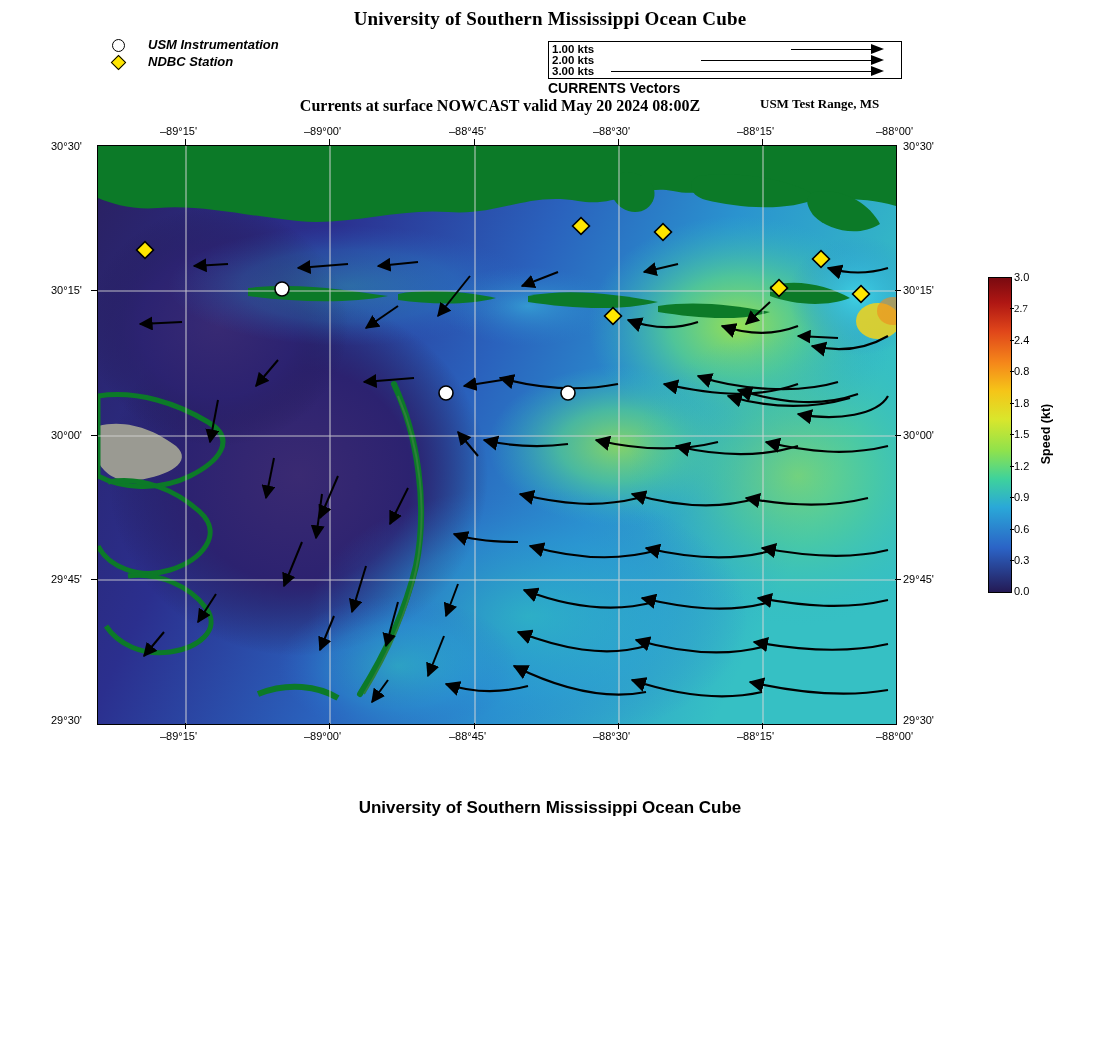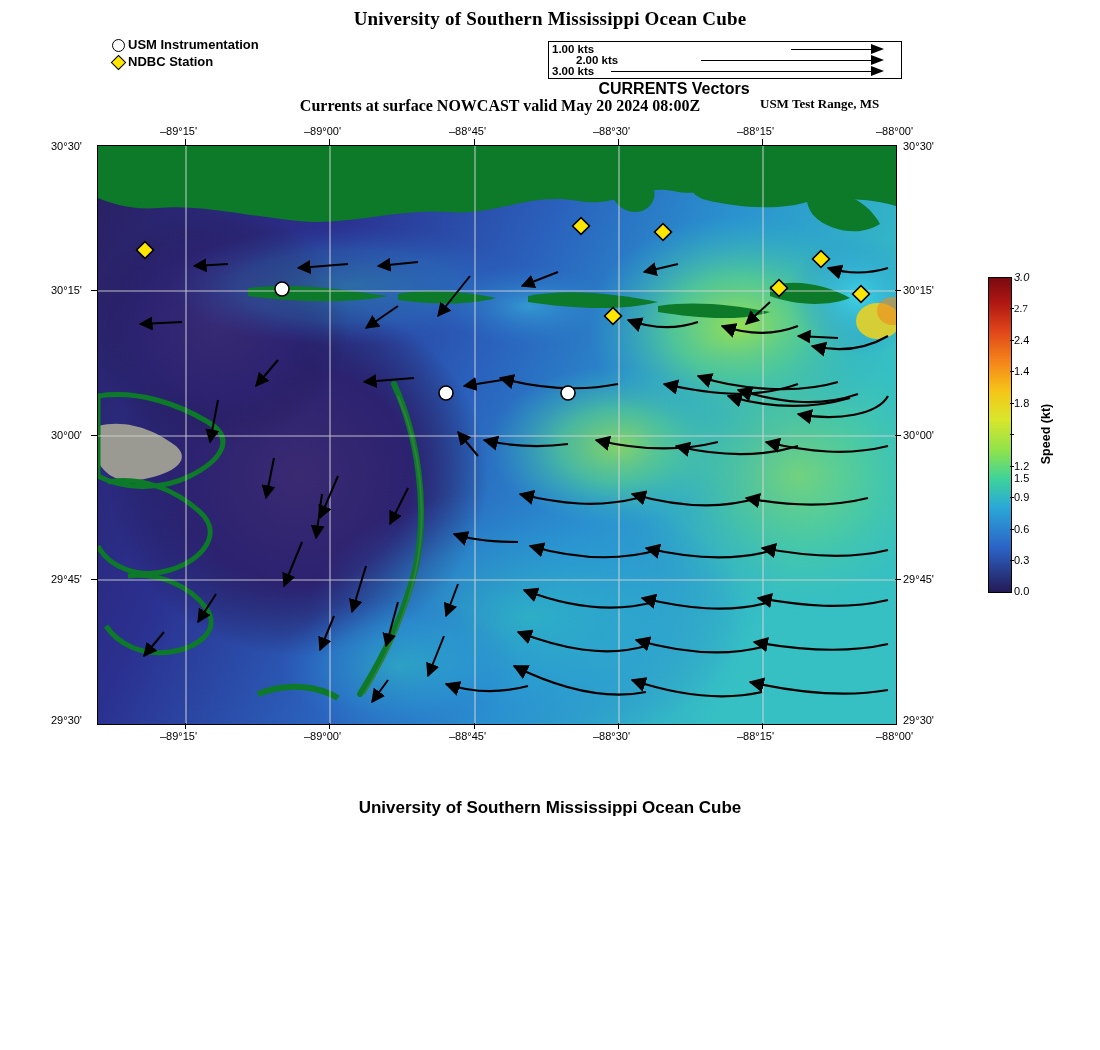--- a/index.html
+++ b/index.html
@@ -49,21 +49,21 @@
 
   
   #legend {
     left: 108px; top: 36px;
     font-size: 13px;
     font-weight: bold;
     line-height: 17px;
   }
   .legend-row { display: flex; align-items: center; height: 17px; }
   .legend-sym { width: 20px; text-align: center; }
-  .legend-txt { margin-left: 0; }
+  .legend-txt { margin-left: 20px; font-style: italic; }
   .circ-sym {
     display: inline-block;
     width: 11px; height: 11px;
     border: 1.6px solid #000;
     border-radius: 50%;
     background: #ffffff;
     vertical-align: middle;
   }
   .diam-sym {
     display: inline-block;
@@ -94,23 +94,23 @@
     border-top: 1.1px solid #000;
   }
   .veckey-head {
     position: absolute;
     width: 0; height: 0;
     border-top: 5px solid transparent;
     border-bottom: 5px solid transparent;
     border-left: 13px solid #000;
   }
   #veckey-caption {
-    left: 569px; top: 80px; width: 210px;
-    text-align: center;
-    font-size: 16px;
+    left: 548px; top: 80px; width: 210px;
+    text-align: left;
+    font-size: 14px;
     font-weight: bold;
   }
 
   
   #map-frame {
     left: 97px; top: 145px;
     width: 798px; height: 578px;
     border: 1.2px solid #000;
     overflow: hidden;
     background: #1a1a6e;
@@ -174,21 +174,21 @@
     <span class="legend-txt">USM Instrumentation</span>
   </div>
   <div class="legend-row">
     <span class="legend-sym"><span class="diam-sym"></span></span>
     <span class="legend-txt">NDBC Station</span>
   </div>
 </div>
 
 <div class="abs" id="veckey">
   <div class="veckey-label" style="top:1px;">1.00 kts</div>
-  <div class="veckey-label" style="top:12px;margin-left:24px;">2.00 kts</div>
+  <div class="veckey-label" style="top:12px;">2.00 kts</div>
   <div class="veckey-label" style="top:23px;">3.00 kts</div>
 
   <div class="veckey-line" style="left:242px; top:7px;  width:80px;"></div>
   <div class="veckey-head" style="left:322px; top:2px;"></div>
 
   <div class="veckey-line" style="left:152px; top:18px; width:170px;"></div>
   <div class="veckey-head" style="left:322px; top:13px;"></div>
 
   <div class="veckey-line" style="left:62px;  top:29px; width:260px;"></div>
   <div class="veckey-head" style="left:322px; top:24px;"></div>
@@ -420,26 +420,26 @@
   <div class="tick" style="left:895px; top:435px; width:6px; height:1px;"></div>
   <div class="tick" style="left:895px; top:579px; width:6px; height:1px;"></div>
 </div>
 
 <div class="abs" id="cbar-box">
   <div id="cbar-grad" style="background: linear-gradient(to bottom,
          #7a0a10 0%, #b01713 8%, #e0461a 17%, #f5871a 27%, #f5c518 36%,
          #d9e62c 45%, #8fe24c 55%, #3ed29c 64%, #2aa8d8 73%, #2b63c6 86%, #241a55 100%);"></div>
 </div>
 <div class="abs" style="left:988px; top:277px; width:120px; height:314px;">
-  <div class="cb-tick-lab" style="top:0px;font-style:italic;">3.0</div>
+  <div class="cb-tick-lab" style="top:0px;">3.0</div>
   <div class="cb-tick-lab" style="top:31px;font-family:Liberation Serif, serif;">2.7</div>
   <div class="cb-tick-lab" style="top:63px;">2.4</div>
-  <div class="cb-tick-lab" style="top:94px;">1.4</div>
+  <div class="cb-tick-lab" style="top:94px;">0.8</div>
   <div class="cb-tick-lab" style="top:126px;">1.8</div>
-  <div class="cb-tick-lab" style="top:157px;margin-top:44px;">1.5</div>
+  <div class="cb-tick-lab" style="top:157px;">1.5</div>
   <div class="cb-tick-lab" style="top:189px;">1.2</div>
   <div class="cb-tick-lab" style="top:220px;">0.9</div>
   <div class="cb-tick-lab" style="top:252px;">0.6</div>
   <div class="cb-tick-lab" style="top:283px;">0.3</div>
   <div class="cb-tick-lab" style="top:314px;">0.0</div>
 
   <div class="cb-tick-mark" style="top:31px;"></div>
   <div class="cb-tick-mark" style="top:63px;"></div>
   <div class="cb-tick-mark" style="top:94px;"></div>
   <div class="cb-tick-mark" style="top:126px;"></div>

